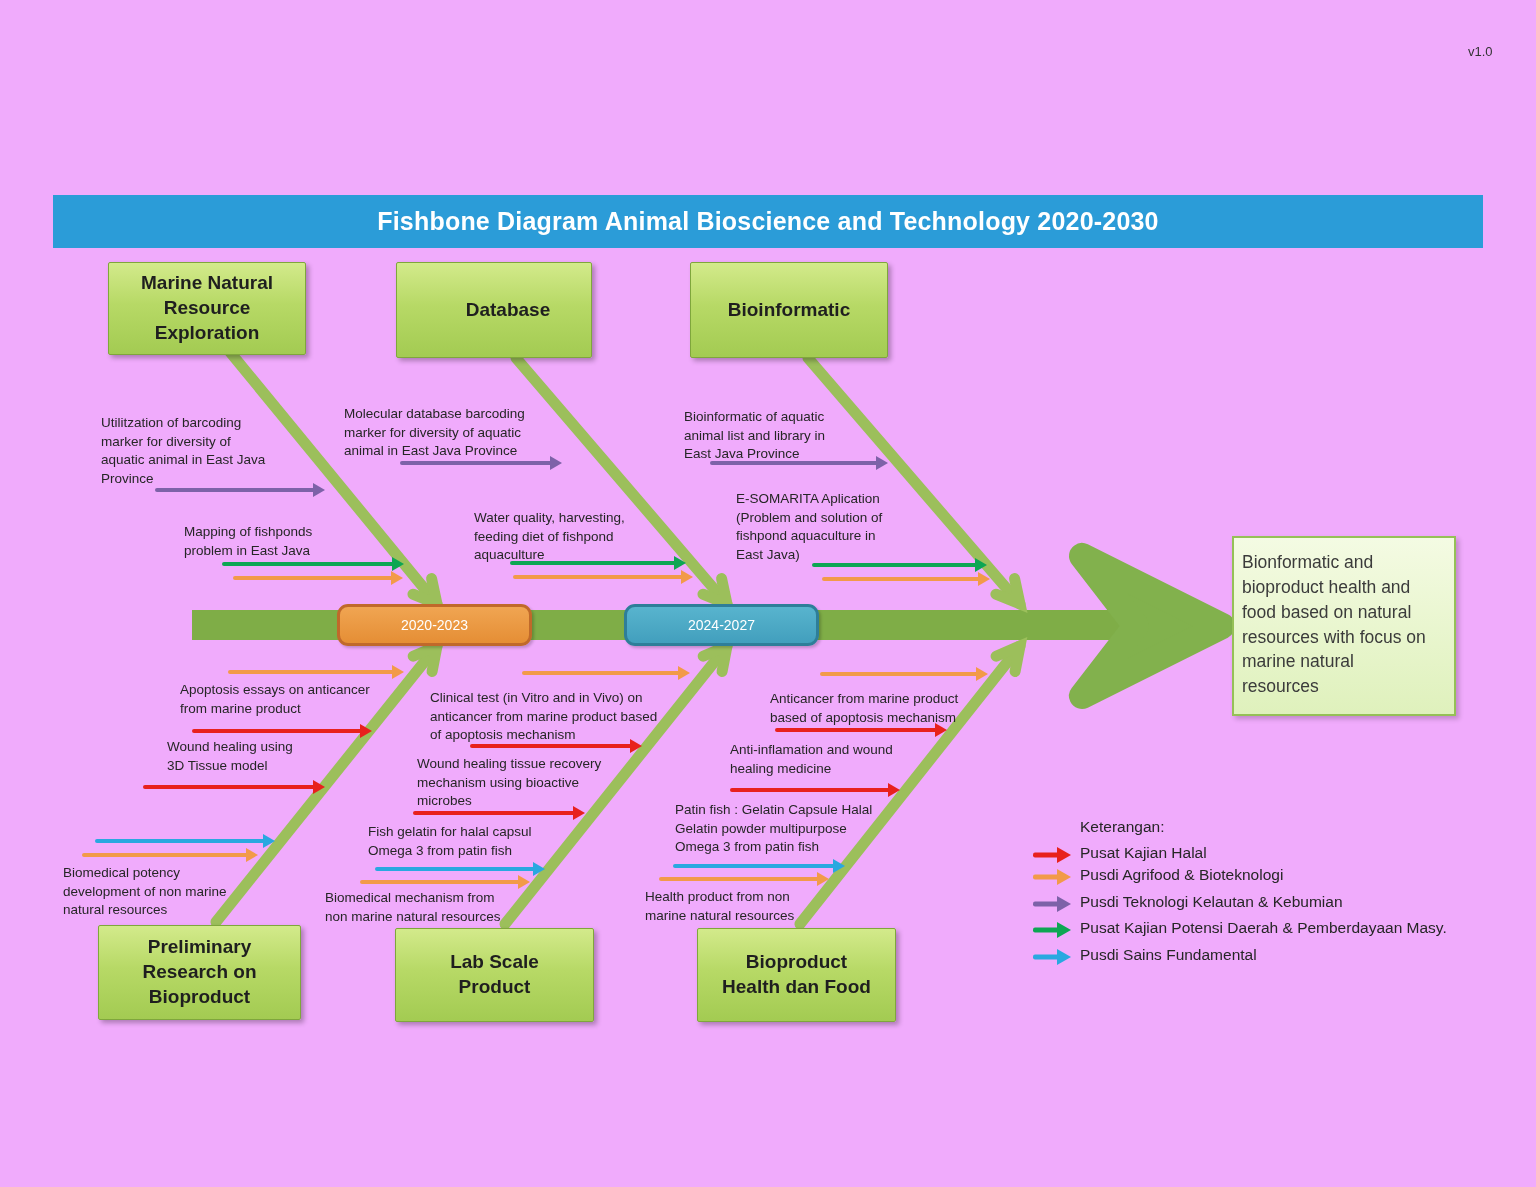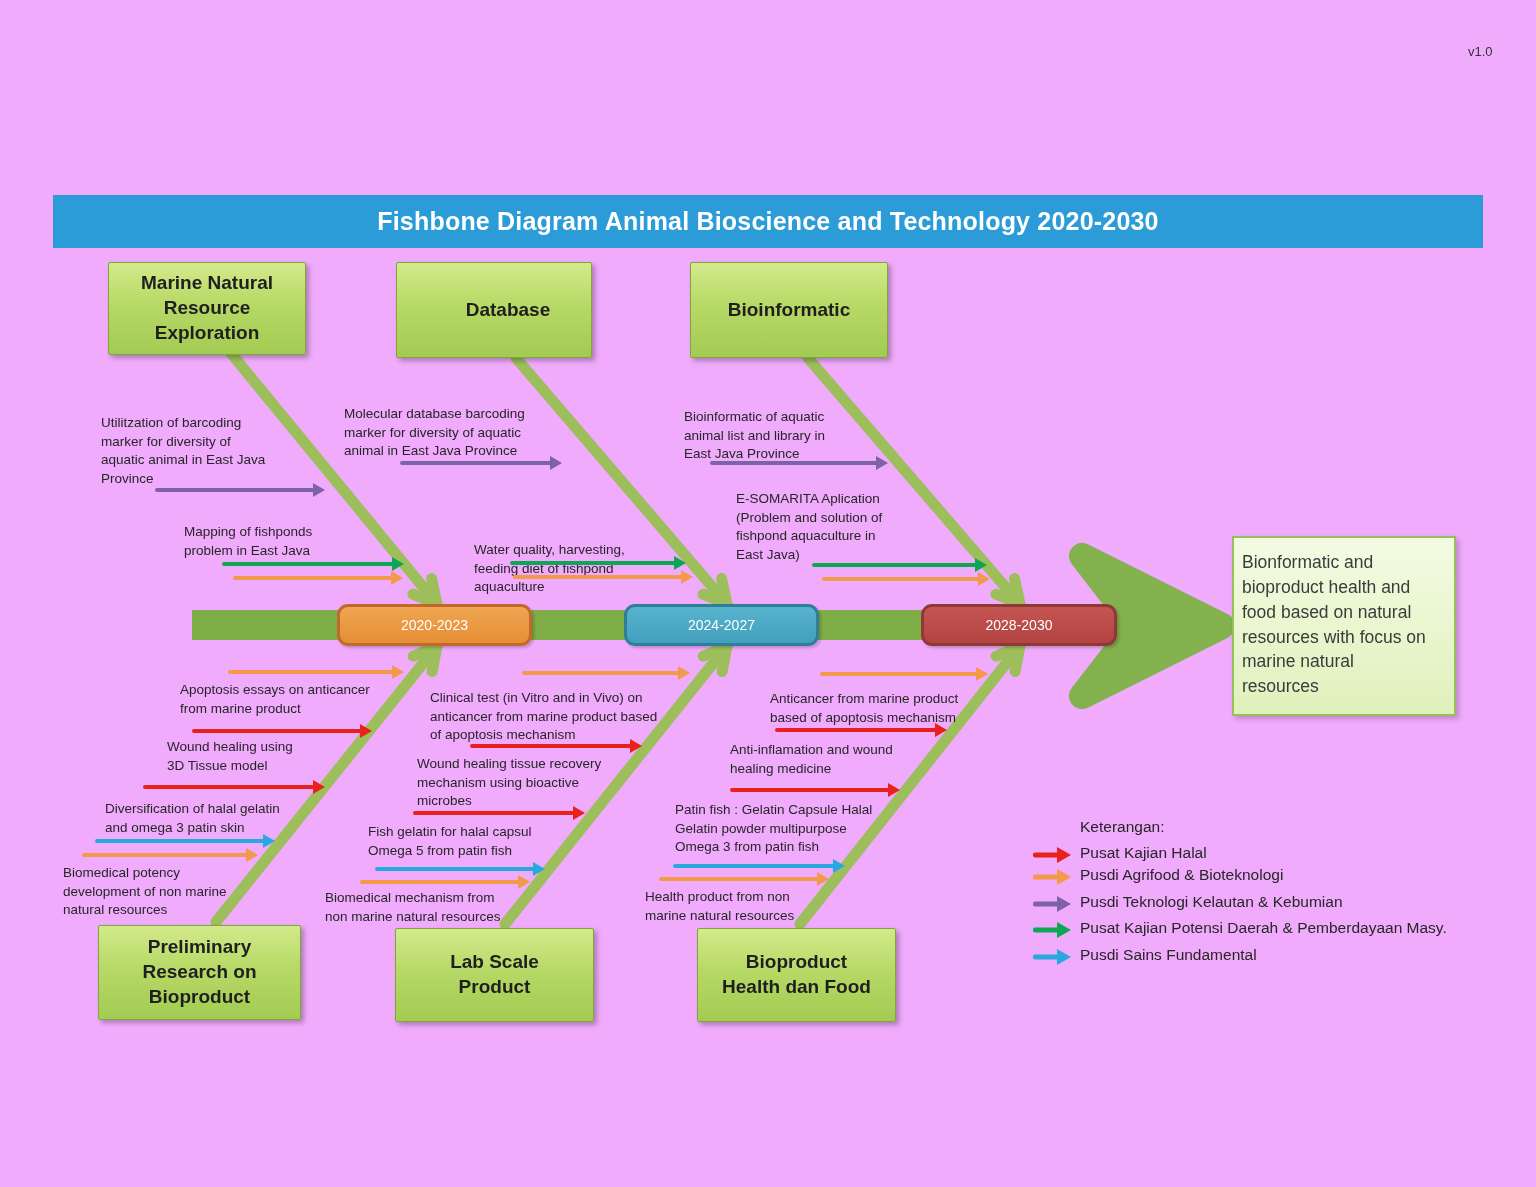--- a/index.html
+++ b/index.html
@@ -49,21 +49,21 @@
     white-space:pre-line;
   }
 
   .note{
     position:absolute;z-index:4;font-size:13.5px;line-height:1.38;color:#262626;
     white-space:pre-line;
   }
   .t1{left:101px;top:414px;width:180px;}
   .t2{left:184px;top:523px;width:180px;}
   .t3{left:344px;top:405px;width:210px;}
-  .t4{left:474px;top:509px;width:180px;margin-top:32px;}
+  .t4{left:474px;top:509px;width:180px;}
   .t5{left:684px;top:408px;width:180px;}
   .t6{left:736px;top:490px;width:180px;}
   .b1{left:180px;top:681px;width:220px;}
   .b2{left:167px;top:738px;width:180px;}
   .b3{left:105px;top:800px;width:220px;}
   .b4{left:63px;top:864px;width:210px;}
   .b5{left:430px;top:689px;width:250px;}
   .b6{left:417px;top:755px;width:220px;}
   .b7{left:368px;top:823px;width:200px;}
   .b8{left:325px;top:889px;width:220px;}
@@ -105,23 +105,20 @@
 
   <svg class="underlay" width="1536" height="1187" viewBox="0 0 1536 1187">
     <rect x="192" y="610" width="930" height="30" fill="#7FAD47"></rect>
   </svg>
 
   <div class="period p1">
       <span>2020-2023</span>
     </div>
   <div class="period p2">
       <span>2024-2027</span>
-    </div>
-  <div class="period p3">
-      <span>2028-2030</span>
     </div>
 
   <svg class="overlay" width="1536" height="1187" viewBox="0 0 1536 1187">
     <g stroke="#9CBF5B" stroke-width="11" fill="none" stroke-linecap="round">
 
       <line x1="230" y1="352" x2="437" y2="604"></line>
       <polyline points="431.6,578.6 437,604 412.9,594.2"></polyline>
       <line x1="516" y1="358" x2="727" y2="604"></line>
       <polyline points="721.6,578.6 727,604 702.9,594.2"></polyline>
       <line x1="808" y1="358" x2="1020" y2="604"></line>
@@ -174,33 +171,31 @@
 East Java Province</div>
   <div class="note t6">E-SOMARITA Aplication
 (Problem and solution of
 fishpond aquaculture in
 East Java)</div>
 
   <div class="note b1">Apoptosis essays on anticancer
 from marine product</div>
   <div class="note b2">Wound healing using
 3D Tissue model</div>
-  <div class="note b3">Diversification of halal gelatin
-and omega 3 patin skin</div>
   <div class="note b4">Biomedical potency
 development of non marine
 natural resources</div>
   <div class="note b5">Clinical test (in Vitro and in Vivo) on
 anticancer from marine product based
 of apoptosis mechanism</div>
   <div class="note b6">Wound healing tissue recovery
 mechanism using bioactive
 microbes</div>
   <div class="note b7">Fish gelatin for halal capsul
-Omega 5 from patin fish</div>
+Omega 3 from patin fish</div>
   <div class="note b8">Biomedical mechanism from
 non marine natural resources</div>
   <div class="note b9">Anticancer from marine product
 based of apoptosis mechanism</div>
   <div class="note b10">Anti-inflamation and wound
 healing medicine</div>
   <div class="note b11">Patin fish : Gelatin Capsule Halal
 Gelatin powder multipurpose
 Omega 3 from patin fish</div>
   <div class="note b12">Health product from non

